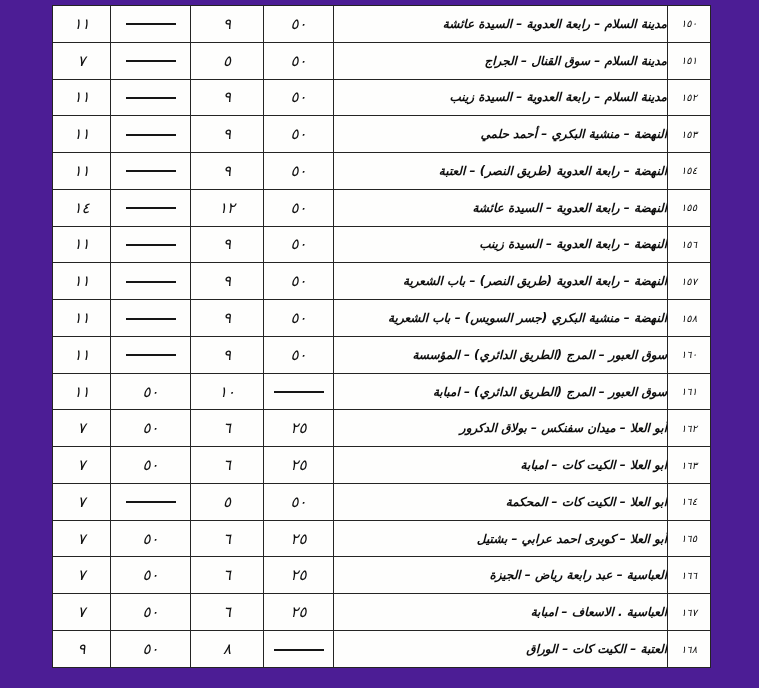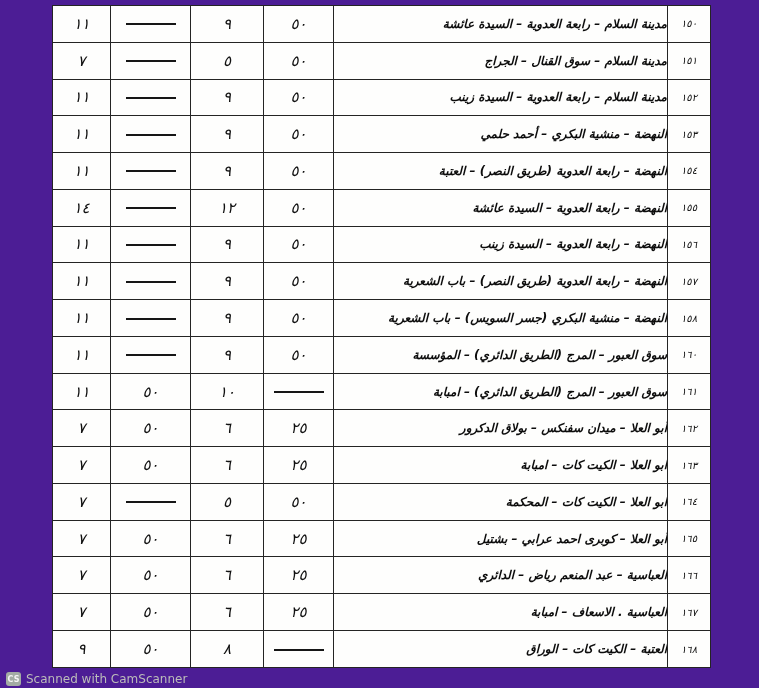--- a/index.html
+++ b/index.html
@@ -217,21 +217,21 @@
           <td class="c-num">٦</td>
           <td class="c-num">٢٥</td>
           <td class="c-route">أبو العلا – كوبرى احمد عرابي – بشتيل</td>
           <td class="c-line">١٦٥</td>
         </tr>
         <tr>
           <td class="c-num">٧</td>
           <td class="c-num">٥٠</td>
           <td class="c-num">٦</td>
           <td class="c-num">٢٥</td>
-          <td class="c-route">العباسية – عبد المنعم رياض – الدائري</td>
+          <td class="c-route">العباسية – عبد رابعة رياض – الجيزة</td>
           <td class="c-line">١٦٦</td>
         </tr>
         <tr>
           <td class="c-num">٧</td>
           <td class="c-num">٥٠</td>
           <td class="c-num">٦</td>
           <td class="c-num">٢٥</td>
           <td class="c-route">العباسية . الاسعاف – امبابة</td>
           <td class="c-line">١٦٧</td>
         </tr>
@@ -239,18 +239,14 @@
           <td class="c-num">٩</td>
           <td class="c-num">٥٠</td>
           <td class="c-num">٨</td>
           <td class="c-num"><span class="dash"></span></td>
           <td class="c-route">العتبة – الكيت كات – الوراق</td>
           <td class="c-line">١٦٨</td>
         </tr>
       </tbody>
   </table>
 
-  <div class="watermark">
-    <div class="wm-badge">CS</div>
-    <div class="wm-text">Scanned with CamScanner</div>
-  </div>
 
 </div>
 
 </body></html>

